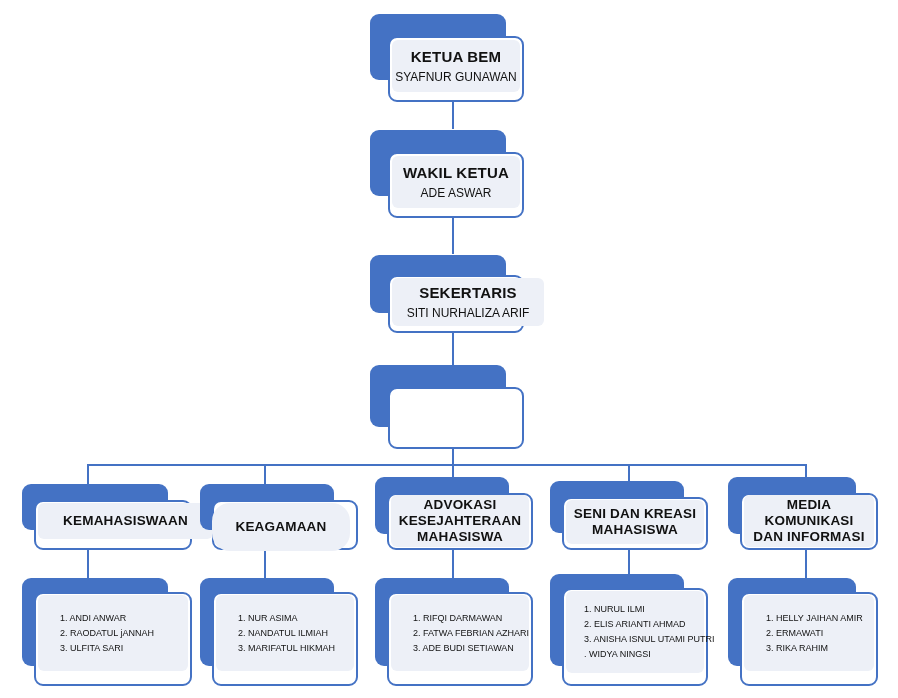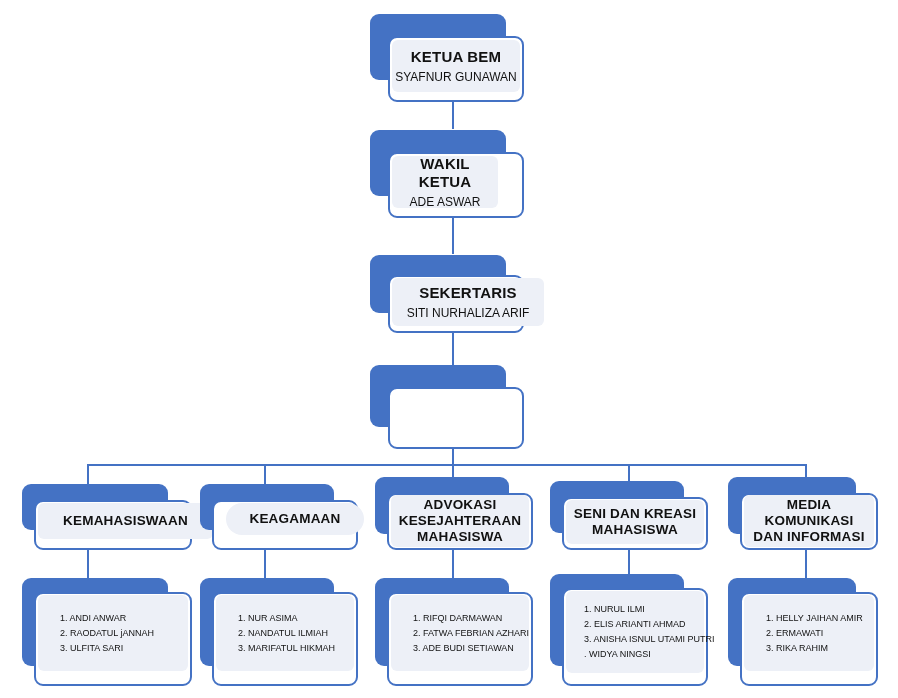--- a/index.html
+++ b/index.html
@@ -124,21 +124,21 @@
     <div class="frame" style="left:18px; top:22px; width:136px; height:66px;"></div>
     <div class="inner" style="left:22px; top:26px; width:128px; height:52px;">
       <div class="title">KETUA BEM</div>
       <div class="subtitle">SYAFNUR GUNAWAN</div>
     </div>
   </div>
 
   <div class="node exec" style="left:370px; top:130px; width:160px; height:88px;">
     <div class="shadow" style="width:136px; height:66px;"></div>
     <div class="frame" style="left:18px; top:22px; width:136px; height:66px;"></div>
-    <div class="inner" style="left:22px; top:26px; width:106px; height:52px;">
+    <div class="inner" style="left:22px; top:26px; width:128px; height:52px;">
       <div class="title">WAKIL KETUA</div>
       <div class="subtitle">ADE ASWAR</div>
     </div>
   </div>
 
   <div class="node exec" style="left:370px; top:255px; width:160px; height:78px;">
     <div class="shadow" style="width:136px; height:58px;"></div>
     <div class="frame" style="left:18px; top:20px; width:136px; height:58px;"></div>
     <div class="inner" style="left:22px; top:23px; width:152px; height:48px;">
       <div class="title">SEKERTARIS</div>
@@ -155,21 +155,21 @@
     <div class="shadow" style="width:146px; height:46px;"></div>
     <div class="frame" style="left:12px; top:16px; width:158px; height:50px;"></div>
     <div class="inner" style="left:16px; top:19px; width:175px; height:36px;">
       <div class="title">KEMAHASISWAAN</div>
     </div>
   </div>
 
   <div class="node dept" style="left:200px; top:484px; width:158px; height:66px;">
     <div class="shadow" style="width:134px; height:46px;"></div>
     <div class="frame" style="left:12px; top:16px; width:146px; height:50px;"></div>
-    <div class="inner" style="left:26px; top:19px; width:138px; height:32px;border-radius:18px;">
+    <div class="inner" style="left:12px; top:19px; width:138px; height:48px;border-radius:18px;">
       <div class="title">KEAGAMAAN</div>
     </div>
   </div>
 
   <div class="node dept" style="left:375px; top:477px; width:151px; height:73px;">
     <div class="shadow" style="width:134px; height:57px;"></div>
     <div class="frame" style="left:12px; top:16px; width:146px; height:57px;"></div>
     <div class="inner" style="left:16px; top:18px; width:138px; height:52px;">
       <div class="title">ADVOKASI
 KESEJAHTERAAN

